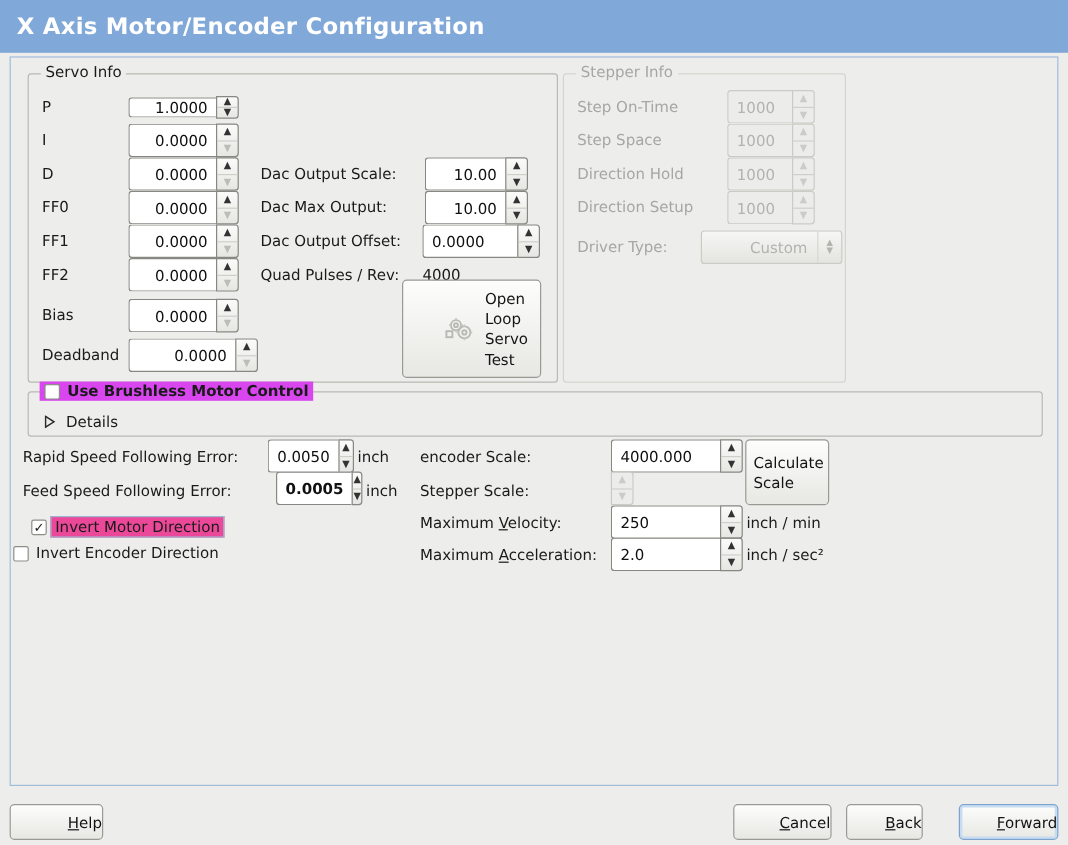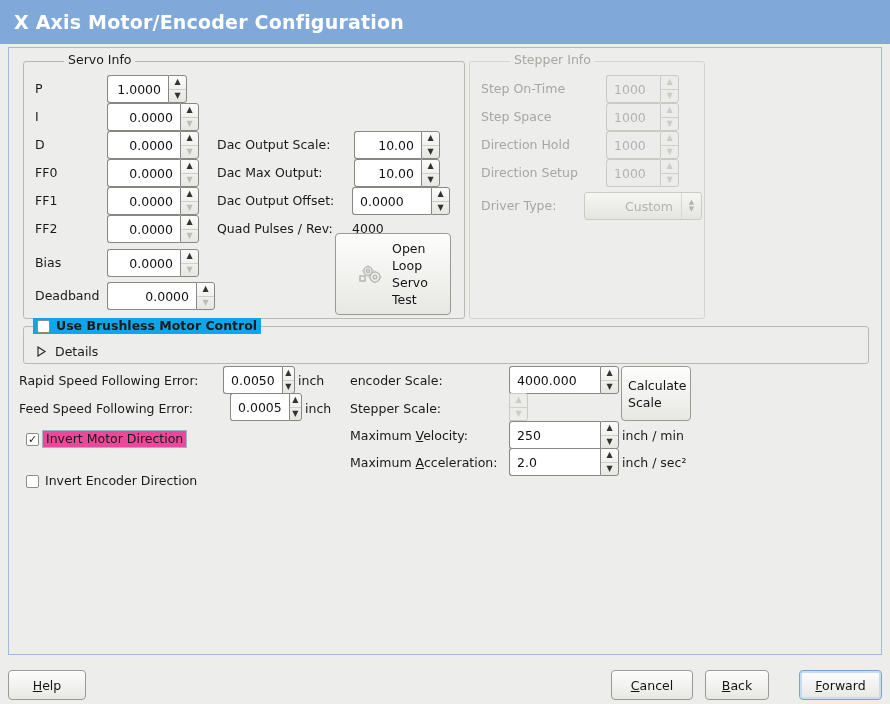--- a/index.html
+++ b/index.html
@@ -40,21 +40,21 @@
   
   .groupbox { position:absolute; }
   .groupbox > .gb-frame {
     position:absolute; inset:0;
     border: 1px solid #b9b9b4;
     border-radius: 3px;
   }
   .groupbox > .gb-title {
     position:absolute; top:-8px; left:11px;
     background:#ededeb; padding:0 4px;
-    font-size:12.5px; line-height:14px;margin-left:30px;
+    font-size:12.5px; line-height:14px;
   }
   .gb-title.dim { color:#a6a6a2; }
 
   
   .lbl { position:absolute; white-space:nowrap; line-height:16px; }
   .lbl.dim { color:#a6a6a2; }
   u { text-decoration: underline; }
 
   
   .spin { position:absolute; display:flex; height:28px; }
@@ -102,21 +102,21 @@
     align-items:center; justify-content:center;
     border-left:1px solid #d8d8d3; font-size:7px; line-height:7px; color:#b3b3af;
   }
 
   
   .btn {
     position:absolute;
     border:1px solid #9a9a95;
     border-radius:4px;
     background: linear-gradient(to bottom,#fdfdfc 0%,#e7e7e3 100%);
-    display:flex; align-items:center; justify-content:center;
+    display:flex; align-items:center; justify-content:flex-end;
     font-size:12.5px; color:#141414;
     box-shadow: 0 1px 0 rgba(255,255,255,.7) inset;
     cursor: default;
   }
   .btn.focus { outline:none; border-color:#7aa3d2; box-shadow: 0 0 0 2px #c6dcf2 inset; }
 
   .btn-multiline { flex-direction:row; gap:8px; padding:0 10px; }
   .btn-multiline .txt { text-align:left; line-height:17px; }
 
   
@@ -163,21 +163,21 @@
 
   <div class="lbl" style="left:26px; top:33px;">P</div>
   <div class="lbl" style="left:26px; top:61px;">I</div>
   <div class="lbl" style="left:26px; top:89px;">D</div>
   <div class="lbl" style="left:26px; top:117px;">FF0</div>
   <div class="lbl" style="left:26px; top:145px;">FF1</div>
   <div class="lbl" style="left:26px; top:173px;">FF2</div>
   <div class="lbl" style="left:26px; top:207px;">Bias</div>
   <div class="lbl" style="left:26px; top:240px;">Deadband</div>
 
-  <div class="spin" style="left:98px; top:27px; width:80px;">
+  <div class="spin" style="left:98px; top:27px; width:92px;align-items:center;">
     <div class="field right">1.0000</div>
     <div class="btns">
       <div class="ar up">▲</div>
       <div class="ar dn">▼</div>
     </div>
   </div>
   <div class="spin" style="left:98px; top:55px; width:92px;">
     <div class="field right">0.0000</div>
     <div class="btns">
       <div class="ar up">▲</div>
@@ -329,21 +329,21 @@
     <div class="val">Custom</div>
     <div class="arrows">
       <span>▲</span>
         <span>▼</span>
     </div>
   </div>
 
   <div class="groupbox" style="left:14px; top:278px; width:846px; height:38px;">
     <div class="gb-frame"></div>
   </div>
-  <div class="cb" style="left:24px; top:270px; background:#0ea5e9; padding:0 4px;">
+  <div class="cb" style="left:24px; top:270px; background:#d946ef; padding:0 4px;">
     <span class="box"></span>
     <span class="cb-lbl bold" style="font-weight:bold;">Use Brushless Motor Control</span>
   </div>
   <div class="expander" style="left:27px; top:296px;">
     <span class="tri-wrap">
       <svg width="11" height="11" viewBox="0 0 11 11">
           <polygon points="2,1 9,5.5 2,10" fill="none" stroke="#2b2b2b" stroke-width="1.2"></polygon>
         </svg>
     </span>
     <span>Details</span>
@@ -353,34 +353,34 @@
   <div class="spin" style="left:214px; top:318px; width:72px;">
     <div class="field left">0.0050</div>
     <div class="btns">
       <div class="ar up">▲</div>
       <div class="ar dn">▼</div>
     </div>
   </div>
   <div class="lbl" style="left:289px; top:325px;">inch</div>
 
   <div class="lbl" style="left:10px; top:353px;">Feed Speed Following Error:</div>
-  <div class="spin" style="left:221px; top:345px; width:72px;">
+  <div class="spin" style="left:221px; top:345px; width:72px;font-weight:bold;">
     <div class="field left">0.0005</div>
     <div class="btns">
       <div class="ar up">▲</div>
       <div class="ar dn">▼</div>
     </div>
   </div>
   <div class="lbl" style="left:296px; top:353px;">inch</div>
 
   <div class="cb sel" style="left:17px; top:383px;">
     <span class="box">✓</span>
     <span class="cb-lbl">Invert Motor Direction</span>
   </div>
-  <div class="cb" style="left:17px; top:405px;margin-top:20px;">
+  <div class="cb" style="left:2px; top:405px;">
     <span class="box"></span>
     <span class="cb-lbl">Invert Encoder Direction</span>
   </div>
 
 
   <div class="lbl" style="left:341px; top:325px;">encoder Scale:</div>
   <div class="spin" style="left:500px; top:318px; width:110px;">
     <div class="field left">4000.000</div>
     <div class="btns">
       <div class="ar up">▲</div>

